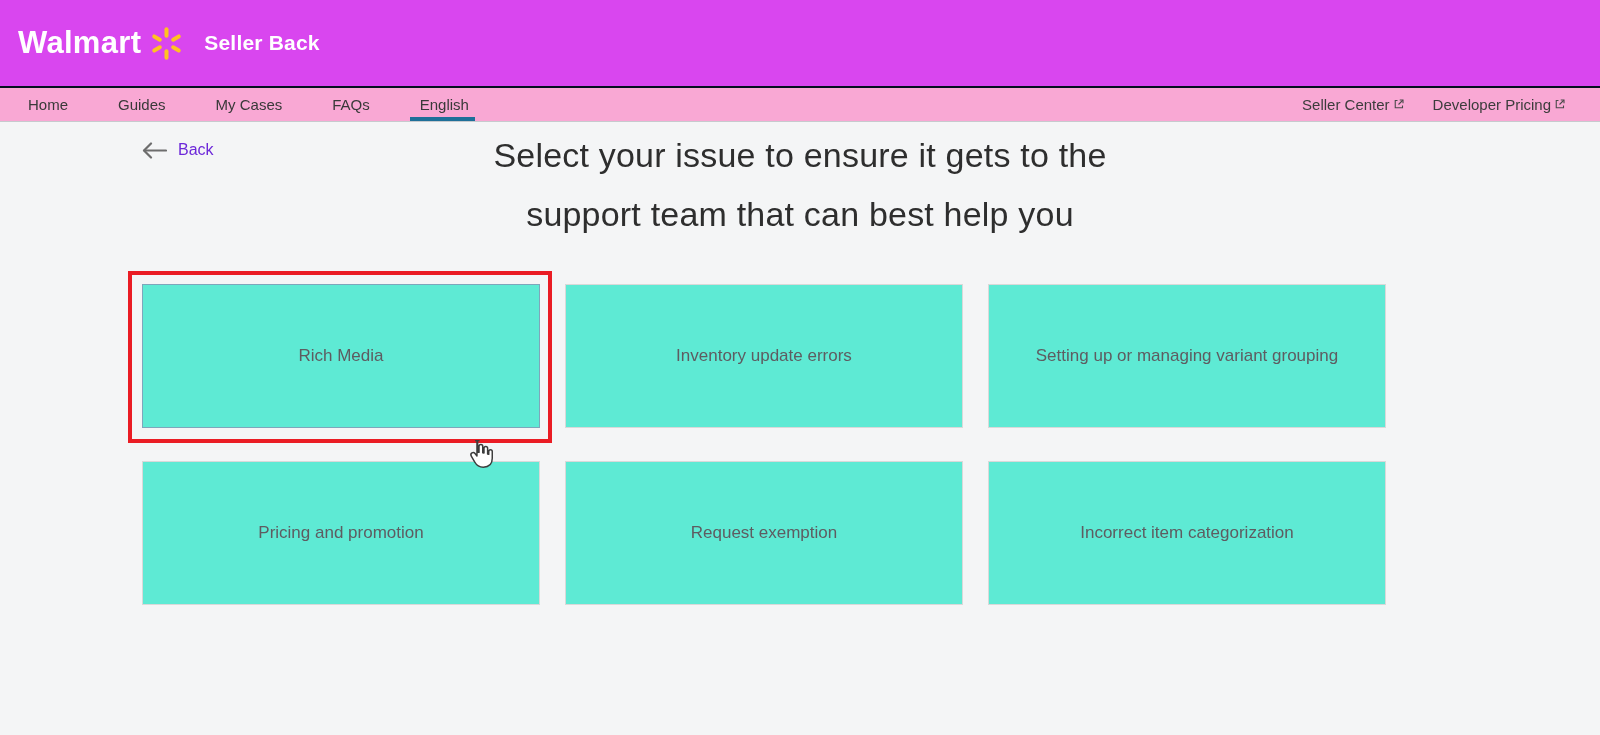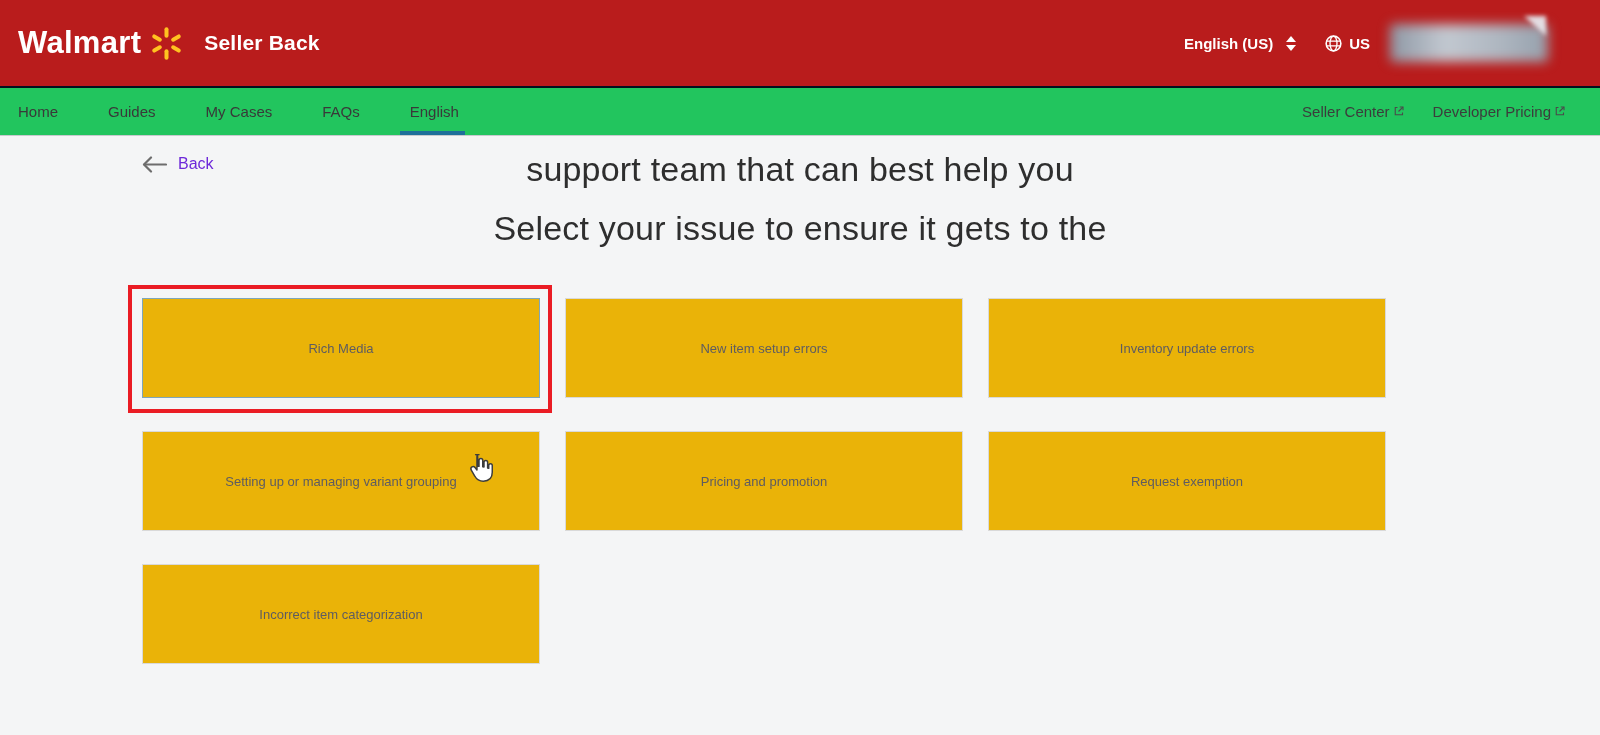--- a/index.html
+++ b/index.html
@@ -6,21 +6,21 @@
   html, body { width: 1600px; height: 735px; overflow: hidden; }
   body {
     font-family: "Liberation Sans", sans-serif;
     background: #f4f5f6;
     position: relative;
   }
 
   
   .header {
     height: 88px;
-    background: #b91c1c;
+    background: #d946ef;
     display: flex;
     align-items: center;
     padding: 0 52px 0 18px;
     border-bottom: 2px solid #04101f;
   }
   .logo-group { display: flex; align-items: center; }
   .brand {
     color: #ffffff;
     font-size: 31px;
     font-weight: bold;
@@ -57,25 +57,25 @@
     top: 16px;
     width: 0; height: 0;
     border-left: 22px solid transparent;
     border-top: 20px solid #e9edf2;
     filter: blur(2px);
     opacity: .9;
   }
 
   
   .navbar {
-    height: 48px;
-    background: #22c55e;
+    height: 34px;
+    background: #f9a8d4;
     display: flex;
     align-items: stretch;
-    padding: 0 34px 0 18px;
+    padding: 0 34px 0 28px;
     border-bottom: 1px solid #c7cace;
   }
   .tabs { display: flex; gap: 50px; }
   .tab {
     font-size: 15px;
     color: #393939;
     display: flex;
     align-items: center;
     position: relative;
     cursor: pointer;
@@ -124,27 +124,27 @@
 
   .grid {
     display: grid;
     grid-template-columns: repeat(3, 398px);
     column-gap: 25px;
     row-gap: 33px;
     margin: 40px 0 0 142px;
   }
   .card-wrap { position: relative; }
   .card {
-    height: 100px;
-    background: #eab308;
+    height: 144px;
+    background: #5eead4;
     border: 1px solid #d9d9d9;
     display: flex;
     align-items: center;
     justify-content: center;
-    font-size: 13px;
+    font-size: 17px;
     color: #5e5c61;
     cursor: pointer;
     text-align: center;
     padding: 0 20px;
   }
   .card.selected { border: 1.5px solid #7ea6bb; }
   .annotation-box {
     position: absolute;
     left: -14px; right: -12px; top: -13px; bottom: -15px;
     border: 4px solid #ea1c24;
@@ -184,41 +184,20 @@
             </g>
           <g transform="rotate(300 20 20)">
               <rect x="17.7" y="1.5" width="4.6" height="12" rx="2.3"></rect>
             </g>
         </g>
       </svg>
     </span>
   </div>
   <span class="app-title">Seller Back</span>
 
-  <div class="header-right">
-    <div class="lang-selector">
-      <span class="lang-label">English (US)</span>
-      <span class="updown">
-        <span class="tri-up"></span>
-          <span class="tri-down"></span>
-      </span>
-    </div>
-    <div class="region">
-      <span style="display:flex;">
-        <svg width="19" height="19" viewBox="0 0 24 24" fill="none" stroke="#ffffff" stroke-width="2">
-          <circle cx="12" cy="12" r="9.3"></circle>
-          <path d="M3.4 9h17.2 M3.4 15h17.2" stroke-width="1.7"></path>
-          <ellipse cx="12" cy="12" rx="4.4" ry="9.3" stroke-width="1.7"></ellipse>
-        </svg>
-      </span>
-      <span class="region-label">US</span>
-    </div>
-    <div class="account-blur"></div>
-    <div class="blur-artifact"></div>
-  </div>
 </div>
 
 <div class="navbar">
   <div class="tabs">
     <span class="tab">Home</span>
     <span class="tab">Guides</span>
     <span class="tab">My Cases</span>
     <span class="tab">FAQs</span>
     <span class="tab active">English</span>
   </div>
@@ -252,30 +231,29 @@
     <span style="display:flex;">
       <svg width="25" height="17" viewBox="0 0 25 17" fill="none" stroke="#6d6d6d" stroke-width="2.2" stroke-linecap="round" stroke-linejoin="round">
         <path d="M9 1.5L2 8.5l7 7"></path>
           <path d="M2.4 8.5H24"></path>
       </svg>
     </span>
     <span class="back-label">Back</span>
   </div>
 
   <div class="heading">
+    <div>Select your issue to ensure it gets to the</div>
     <div>support team that can best help you</div>
-    <div>Select your issue to ensure it gets to the</div>
   </div>
 
   <div class="grid">
     <div class="card-wrap">
       <div class="card selected">Rich Media</div>
       <div class="annotation-box"></div>
     </div>
-    <div class="card">New item setup errors</div>
     <div class="card">Inventory update errors</div>
     <div class="card">Setting up or managing variant grouping</div>
     <div class="card">Pricing and promotion</div>
     <div class="card">Request exemption</div>
     <div class="card">Incorrect item categorization</div>
   </div>
 
   <div class="hand-cursor">
     <svg width="34" height="36" viewBox="0 0 30 30">
       <path d="M12 3.2c1 0 1.8.8 1.8 1.8v8.4l1.2.15V8.3c0-.9.8-1.6 1.7-1.6.9 0 1.6.7 1.6 1.6v5.6l1.1.2v-4.1c0-.9.7-1.6 1.6-1.6.9 0 1.6.7 1.6 1.6v5l1 .3v-2.4c0-.9.7-1.6 1.6-1.6.9 0 1.5.7 1.5 1.6v5.9c0 5-3 7.8-7.9 7.8-3.8 0-5.9-1.5-7.4-4.3l-3.2-5.5c-.6-1-.3-2.2.6-2.8.9-.5 2-.3 2.7.6l1.7 2.2V5c0-1 .8-1.8 1.8-1.8z" fill="#ffffff" stroke="#3c3c3c" stroke-width="1.3" stroke-linejoin="round"></path>

